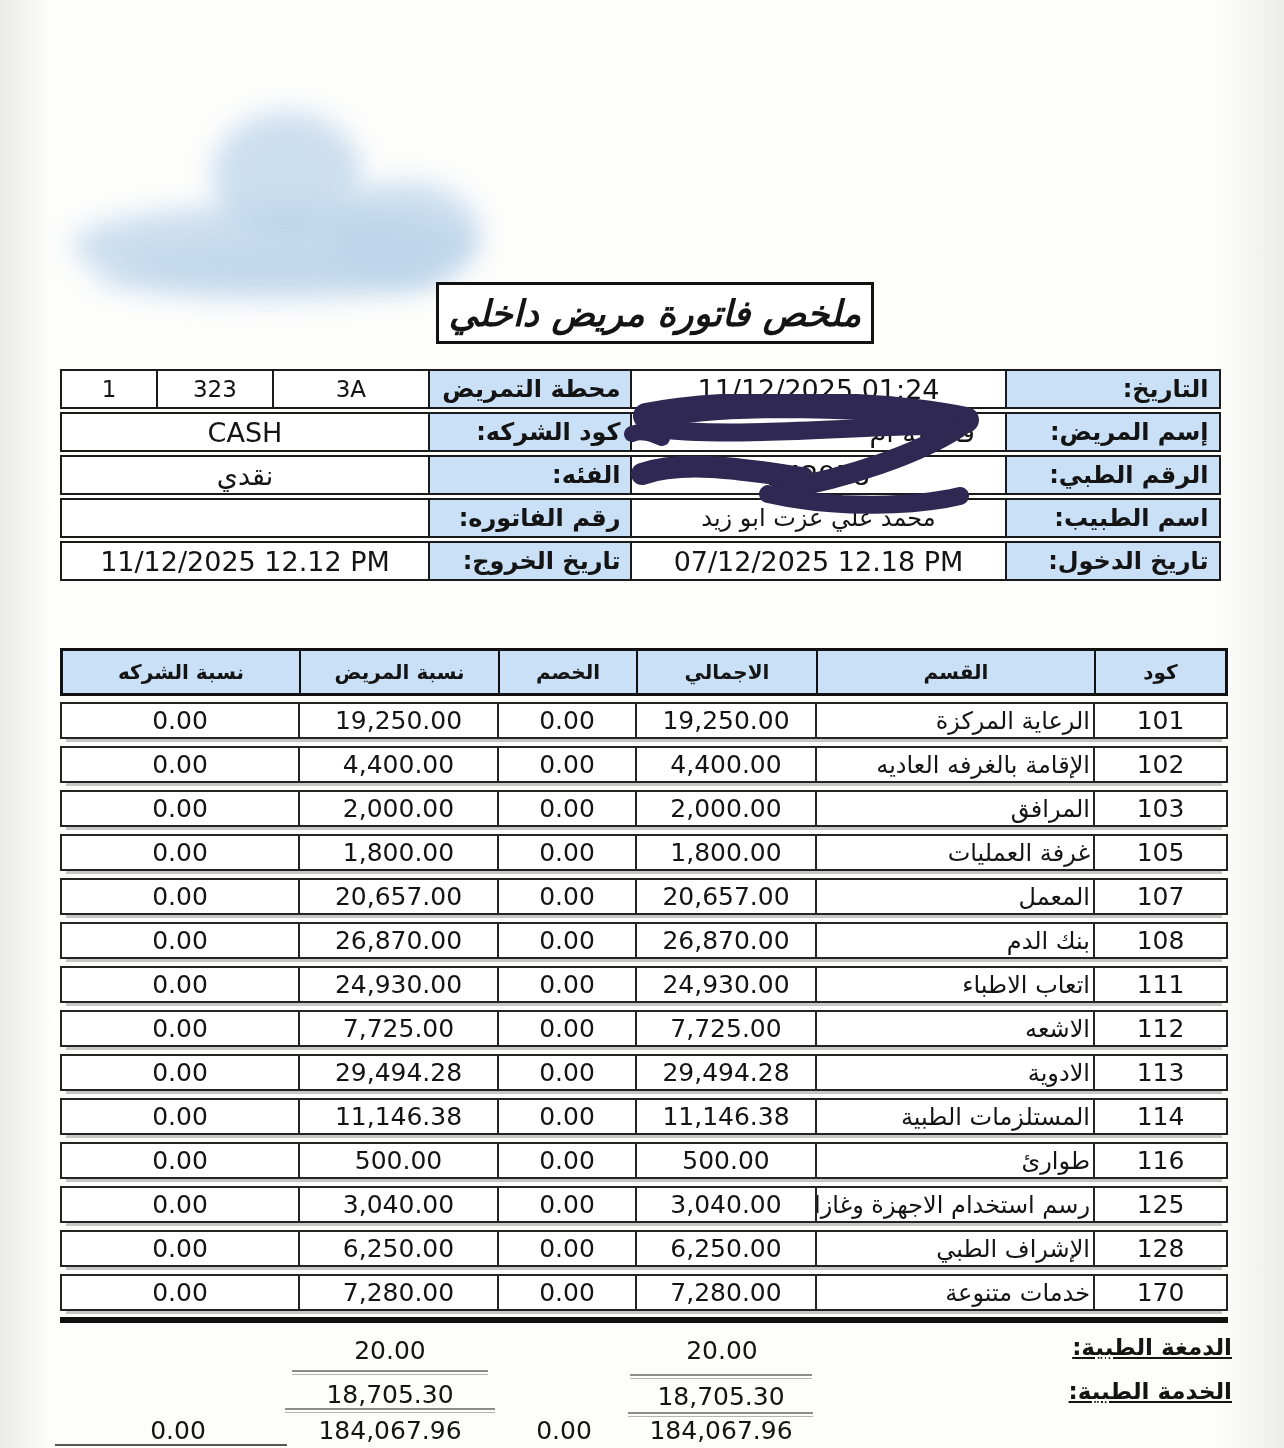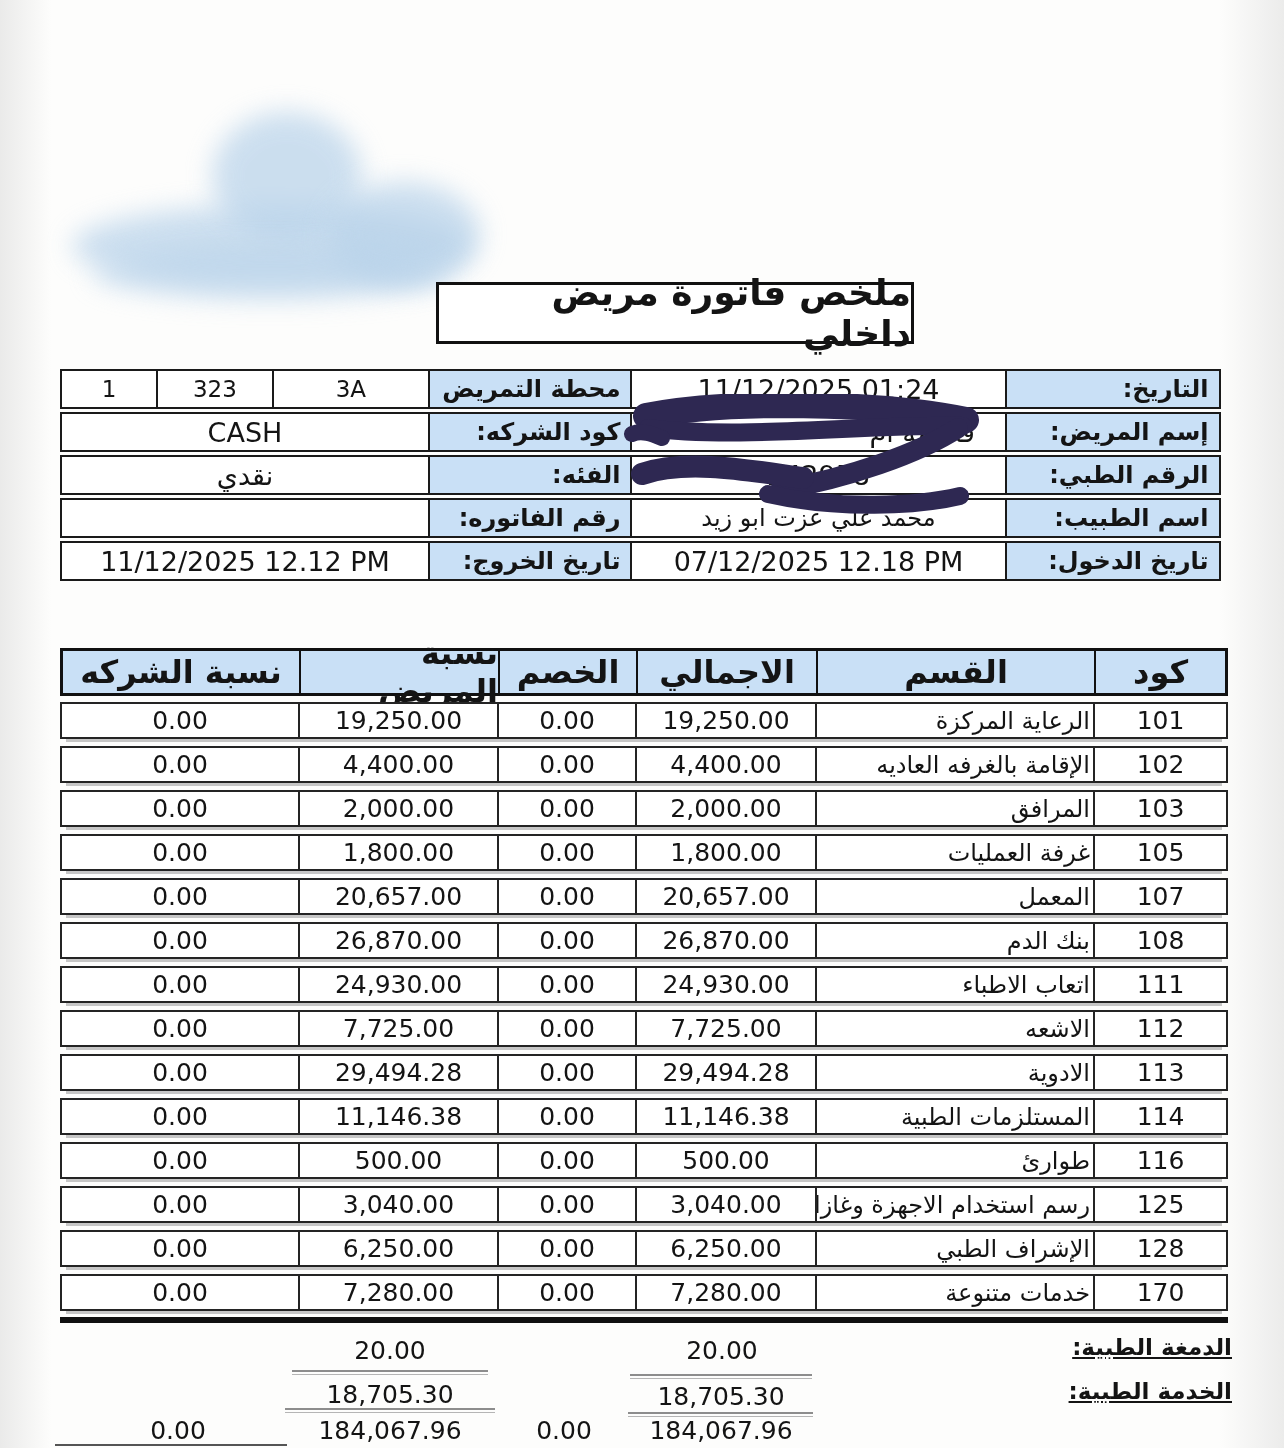--- a/index.html
+++ b/index.html
@@ -14,24 +14,24 @@
                rgba(255,255,255,0) 95%, rgba(195,195,195,.30) 100%);
   }
   
   .blob { position:absolute; border-radius:50%; background:#b9d3ea; filter:blur(13px); opacity:.72; }
   .b1 { left:72px;  top:205px; width:398px; height:82px; }
   .b2 { left:212px; top:112px; width:150px; height:128px; }
   .b3 { left:328px; top:182px; width:152px; height:104px; }
   .b4 { left:92px;  top:246px; width:356px; height:54px; opacity:.6; }
 
   .title-box {
-    position:absolute; left:436px; top:282px; width:478px; height:62px;
+    position:absolute; left:436px; top:282px; width:438px; height:62px;
     border:3px solid #111; background:#fff; box-sizing:border-box;
     display:flex; align-items:center; justify-content:center;
-    font-size:36px; font-weight:bold; direction:rtl;
+    font-size:36px; font-weight:bold; direction:rtl;font-style:italic;
   }
 
   
   .info-table { position:absolute; left:60px; top:369px; width:1168px; }
   .info-row { display:flex; height:40px; margin-bottom:3px; }
   .info-cell {
     border:2.5px solid #1a1a1a; box-sizing:border-box; background:#fff;
     display:flex; align-items:center; justify-content:center;
     margin-left:-2.5px; overflow:hidden; white-space:nowrap;
   }
@@ -56,21 +56,21 @@
   .scribble { position:absolute; left:618px; top:394px; pointer-events:none; }
 
   
   .charges-header {
     position:absolute; left:60px; top:648px; width:1168px; height:48px;
     display:flex; border:3px solid #111; box-sizing:border-box; background:#c9e0f6;
   }
   .hcell {
     box-sizing:border-box; border-left:2.5px solid #111; direction:rtl;
     display:flex; align-items:center; justify-content:center;
-    font-weight:bold; font-size:32px;
+    font-weight:bold; font-size:20px;
   }
   .hcell:first-child { border-left:none; }
   .c-company { width:236px; } .c-patient { width:199px; } .c-discount { width:138px; }
   .c-total { width:180px; } .c-dept { width:278px; } .c-code { width:81px; flex:1; }
 
   .charges-rows { position:absolute; left:60px; top:702px; width:1168px; }
   .data-row {
     display:flex; height:37px; margin-bottom:7px; background:#fff;
     border:2.5px solid #242424; box-sizing:border-box;
     box-shadow:0 9px 0 -6px #c6c6c6;

